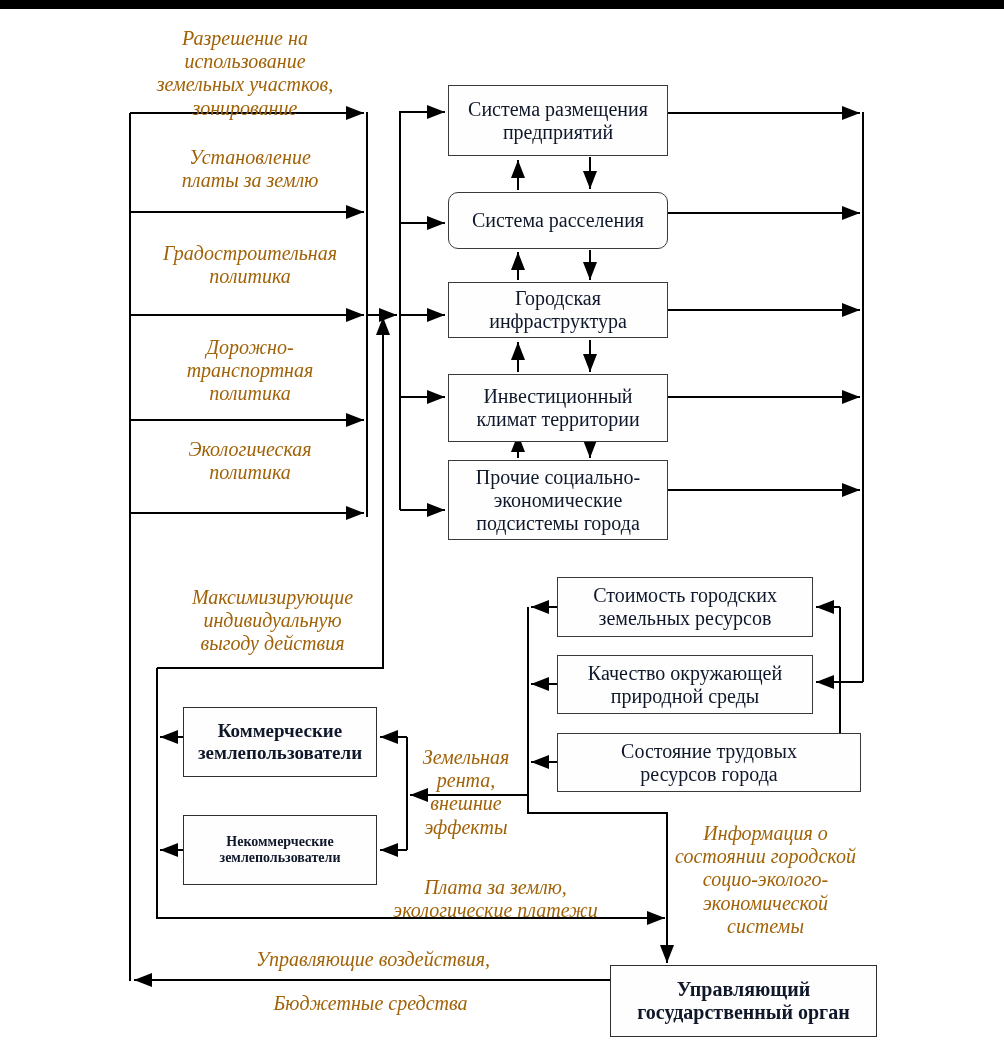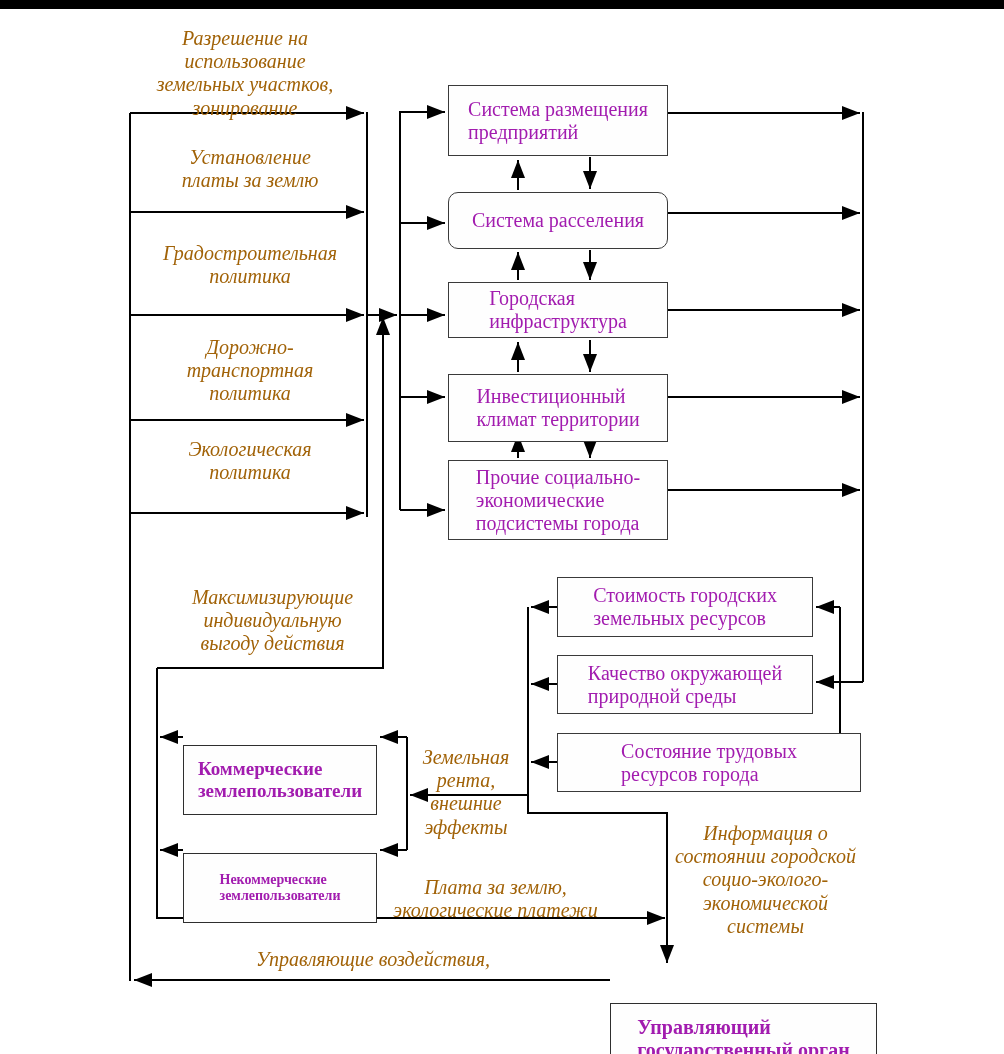--- a/index.html
+++ b/index.html
@@ -5,24 +5,24 @@
   html,body{margin:0;padding:0;background:#ffffff;}
   #canvas{
     position:relative;width:1004px;height:1054px;background:#ffffff;
     font-family:"Liberation Serif","DejaVu Serif",serif;overflow:hidden;
   }
   #topbar{position:absolute;left:0;top:0;width:1004px;height:9px;background:#000000;}
   svg.lines{position:absolute;left:0;top:0;}
   svg.lines path{stroke:#000000;stroke-width:2;fill:none;}
   .box{
     position:absolute;border:1.5px solid #3a3a3a;background:#fefefe;
-    display:flex;align-items:center;justify-content:center;
-    font-size:20px;line-height:1.15;color:#a21caf;white-space:pre-line;box-sizing:border-box;
+    display:flex;align-items:center;justify-content:center;text-align:center;
+    font-size:20px;line-height:1.15;color:#0f172a;white-space:pre-line;box-sizing:border-box;
   }
-  .box.bold{font-weight:700;border-color:#2e2e2e;margin-top:38px;}
+  .box.bold{font-weight:700;border-color:#2e2e2e;}
   .lbl{
     position:absolute;text-align:center;font-style:italic;font-size:20px;line-height:1.16;
     color:#a16207;white-space:pre-line;
   }
 </style>
 </head>
 <body>
 
 <div id="canvas">
 
@@ -165,14 +165,15 @@
 внешние
 эффекты</div>
   <div class="lbl" style="left:388px;top:876px;width:215px;">Плата за землю,
 экологические платежи</div>
   <div class="lbl" style="left:663px;top:822px;width:205px;">Информация о
 состоянии городской
 социо-эколого-
 экономической
 системы</div>
   <div class="lbl" style="left:248px;top:948px;width:250px;">Управляющие воздействия,</div>
+  <div class="lbl" style="left:263px;top:992px;width:215px;">Бюджетные средства</div>
 
 </div>
 
 </body></html>

